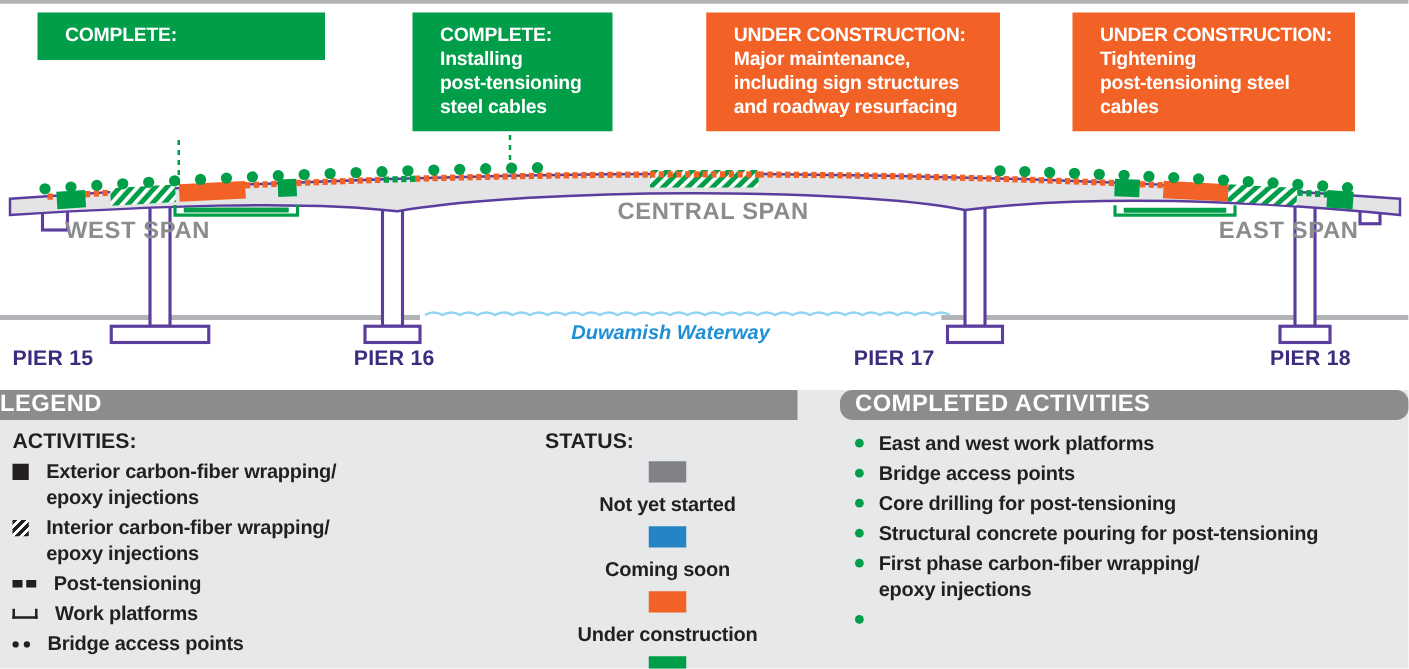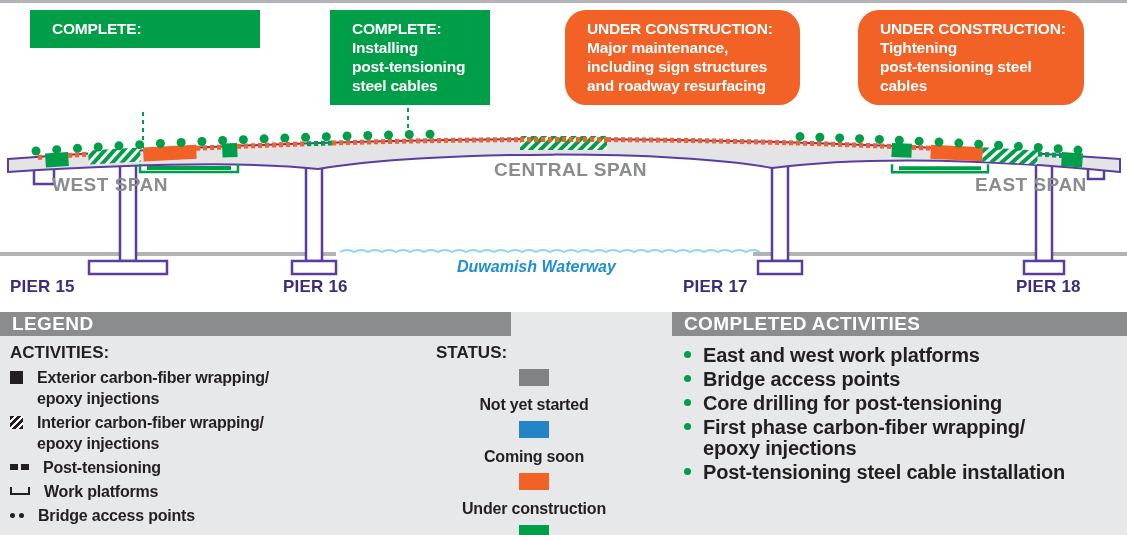--- a/index.html
+++ b/index.html
@@ -4,56 +4,56 @@
 <style>
   html,body{margin:0;padding:0;background:#fff;}
   #stage{position:relative;width:1127px;height:535px;background:#fff;overflow:hidden;
          font-family:"Liberation Sans",sans-serif;color:#231F20;}
   .abs{position:absolute;}
   #top-border{left:0;top:0;width:1127px;height:3px;background:var(--ground);}
   
   .callout{top:10px;padding:9px 12px 10px 22px;color:#fff;line-height:19px;font-size:15.5px;
            font-weight:bold;letter-spacing:-0.2px;}
   .callout.green{background:var(--green);}
-  .callout.orange{background:var(--orange);border-radius:21px;}
+  .callout.orange{background:var(--orange);}
   .callout .title{display:block;}
   .ml{white-space:pre-line;}
   
   #bridge-svg{left:0;top:0;}
   .pier{fill:#fff;stroke:var(--purpleOutline);stroke-width:2.5;}
   .deck{fill:var(--deckFill);stroke:var(--purpleOutline);stroke-width:2;}
   .groundline{stroke:var(--ground);stroke-width:4;fill:none;}
   .waterline{stroke:var(--waterLine);stroke-width:2;fill:none;}
   .leader{stroke:var(--green);stroke-width:2;stroke-dasharray:4 4;}
   .platform{stroke:var(--green);fill:none;}
   .span-label{color:var(--spanLabel);font-weight:bold;font-size:19px;letter-spacing:0.5px;}
   .pier-label{color:var(--purpleLabel);font-weight:bold;font-size:17px;letter-spacing:0.2px;}
   #water-label{color:var(--waterLabel);font-weight:bold;font-style:italic;font-size:16px;}
   
   #bottom{left:0;top:312px;width:1127px;height:223px;background:var(--panelBg);}
   .bar{top:0;height:24px;background:var(--grayBar);color:#fff;font-weight:bold;font-size:19px;
        letter-spacing:0.4px;line-height:24px;}
-  #legend-bar{left:0;width:511px;padding-left:12px;box-sizing:border-box;}
-  #completed-bar{left:672px;width:455px;padding-left:12px;box-sizing:border-box;}
+  #legend-bar{left:0;width:638px;box-sizing:border-box;}
+  #completed-bar{left:672px;width:455px;padding-left:12px;box-sizing:border-box;border-radius:10px;}
   .col-title{font-weight:bold;font-size:17px;}
   .leg-item{display:flex;gap:14px;font-size:16px;font-weight:bold;line-height:21px;
             letter-spacing:-0.2px;margin-bottom:3px;}
   .leg-icon{flex:0 0 auto;margin-top:4px;}
   .sw-exterior{width:13px;height:13px;background:#231F20;}
   .sw-interior{width:13px;height:13px;
      background:repeating-linear-gradient(135deg,#231F20 0 3px,#ffffff 3px 5px);}
   .sw-pt{display:flex;gap:3px;margin-top:7px;}
   .sw-pt i{display:block;width:8px;height:6px;background:#231F20;}
   .sw-platform{width:20px;height:8px;border:2.5px solid #231F20;border-top:none;margin-top:6px;box-sizing:border-box;}
   .sw-dots{display:flex;gap:4px;margin-top:8px;}
   .sw-dots i{display:block;width:5px;height:5px;border-radius:50%;background:#231F20;}
   .status-row{display:flex;gap:10px;align-items:center;font-size:16px;font-weight:bold;
               letter-spacing:-0.2px;margin-bottom:7px;flex-direction:column;}
   .status-swatch{width:30px;height:17px;flex:0 0 auto;}
-  .done-item{display:flex;gap:12px;font-size:20px;font-weight:bold;line-height:21px;
+  .done-item{display:flex;gap:12px;font-size:16px;font-weight:bold;line-height:21px;
              letter-spacing:-0.2px;margin-bottom:3px;}
   .bullet{flex:0 0 auto;width:7px;height:7px;border-radius:50%;background:var(--green);margin-top:6px;}
 </style>
 </head>
 <body>
 
 <div id="stage">
 
   <div id="top-border" class="abs"></div>
 
@@ -351,22 +351,25 @@
       <div class="done-item">
         <span class="bullet"></span>
         <span>Bridge access points</span>
       </div>
       <div class="done-item">
         <span class="bullet"></span>
         <span>Core drilling for post-tensioning</span>
       </div>
       <div class="done-item">
         <span class="bullet"></span>
+        <span>Structural concrete pouring for post-tensioning</span>
+      </div>
+      <div class="done-item">
+        <span class="bullet"></span>
         <span class="ml">First phase carbon-fiber wrapping/
 epoxy injections</span>
       </div>
       <div class="done-item">
         <span class="bullet"></span>
-        <span>Post-tensioning steel cable installation</span>
       </div>
     </div>
   </div>
 </div>
 
 </body></html>

